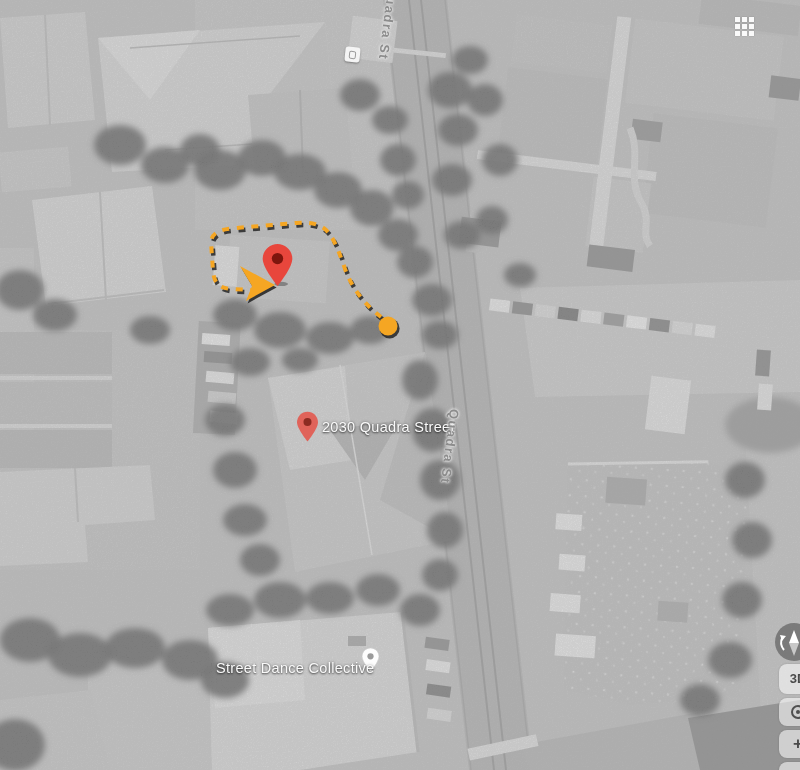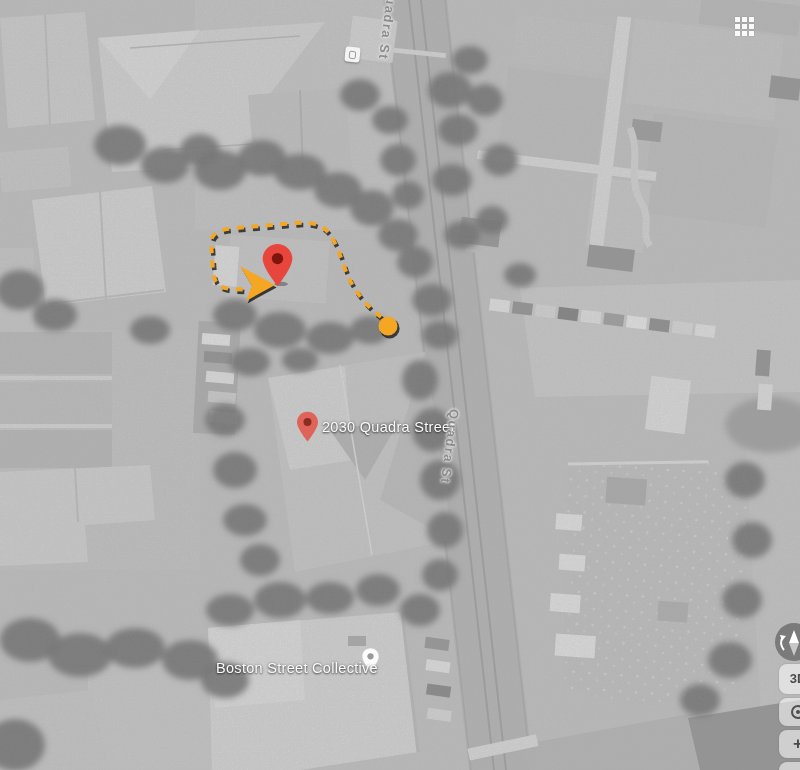--- a/index.html
+++ b/index.html
@@ -278,21 +278,21 @@
       <path d="M12 0 C5.4 0 0 5.4 0 12 C0 19.5 12 34 12 34 C12 34 24 19.5 24 12 C24 5.4 18.6 0 12 0 Z" fill="#FDFDFD" stroke="#c9c9c9" stroke-width="1"></path>
       <circle cx="12" cy="11.8" r="4.4" fill="#9a9a9a"></circle>
     </svg>
   </div>
 
   <div class="bus-stop">
     <div class="glyph"></div>
   </div>
 
   <div class="poi-text" style="left:322px; top:419px;">2030 Quadra Street</div>
-  <div class="poi-text" style="left:216px; top:660px;">Boston Street Collective</div>
+  <div class="poi-text" style="left:216px; top:660px;">Street Dance Collective</div>
   <div class="street-text" style="left:462px; top:410px;">Quadra St</div>
   <div class="street-text" style="left:400px; top:-14px;">Quadra St</div>
 
   <div class="apps-grid">
     <span></span>
       <span></span>
       <span></span>
       <span></span>
       <span></span>
       <span></span>

